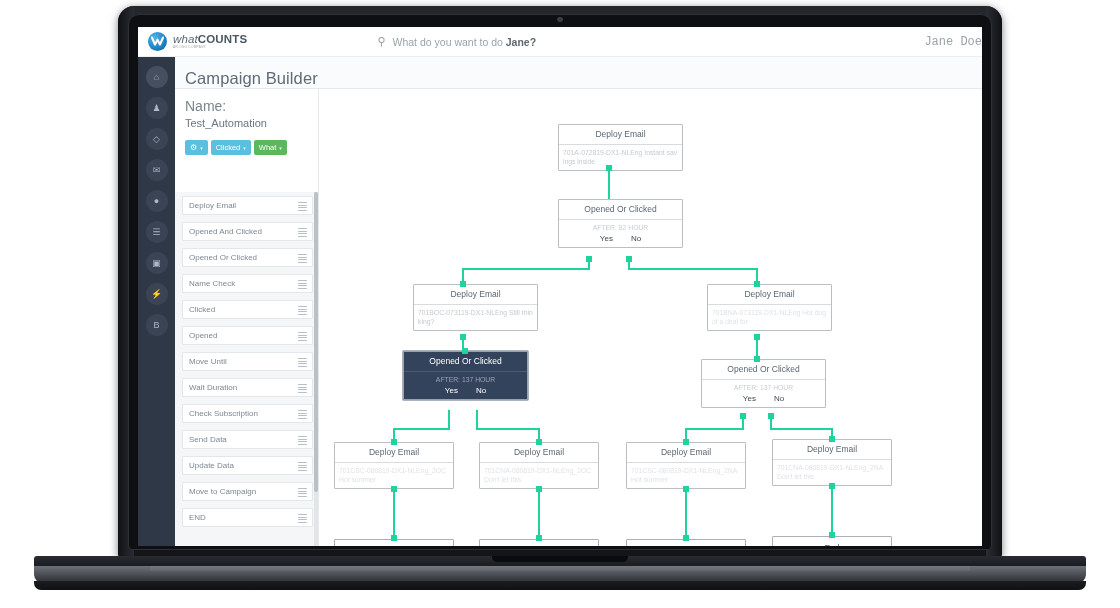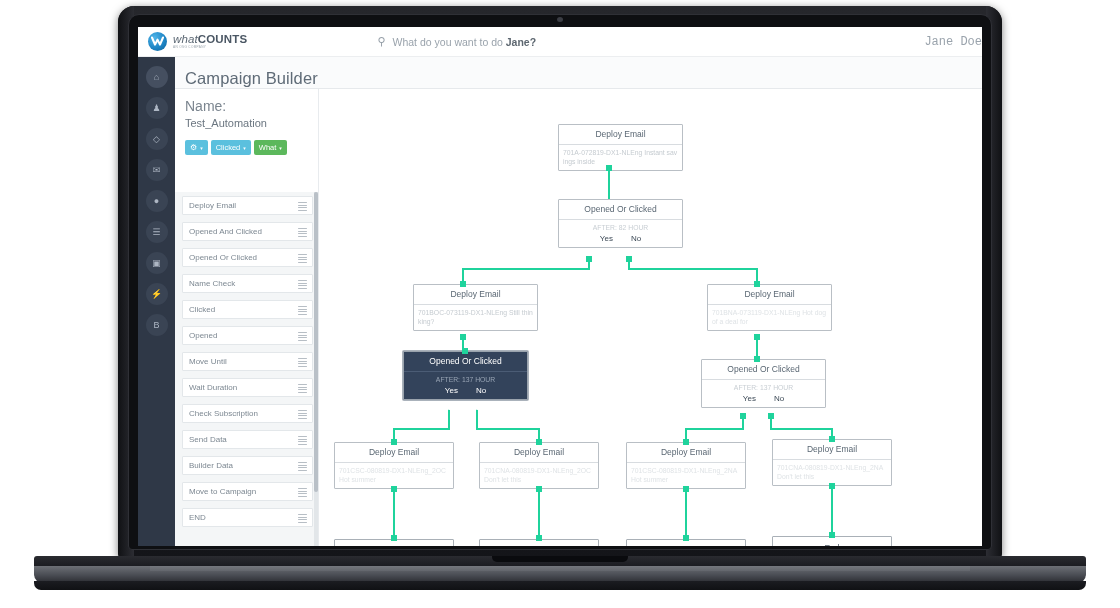--- a/index.html
+++ b/index.html
@@ -409,21 +409,21 @@
         <div class="palette-item">
           <span class="palette-label">Send Data</span>
           <span class="grip">
               <i></i>
               <i></i>
               <i></i>
               <i></i>
             </span>
         </div>
         <div class="palette-item">
-          <span class="palette-label">Builder Data</span>
+          <span class="palette-label">Update Data</span>
           <span class="grip">
               <i></i>
               <i></i>
               <i></i>
               <i></i>
             </span>
         </div>
         <div class="palette-item">
           <span class="palette-label">Move to Campaign</span>
           <span class="grip">

